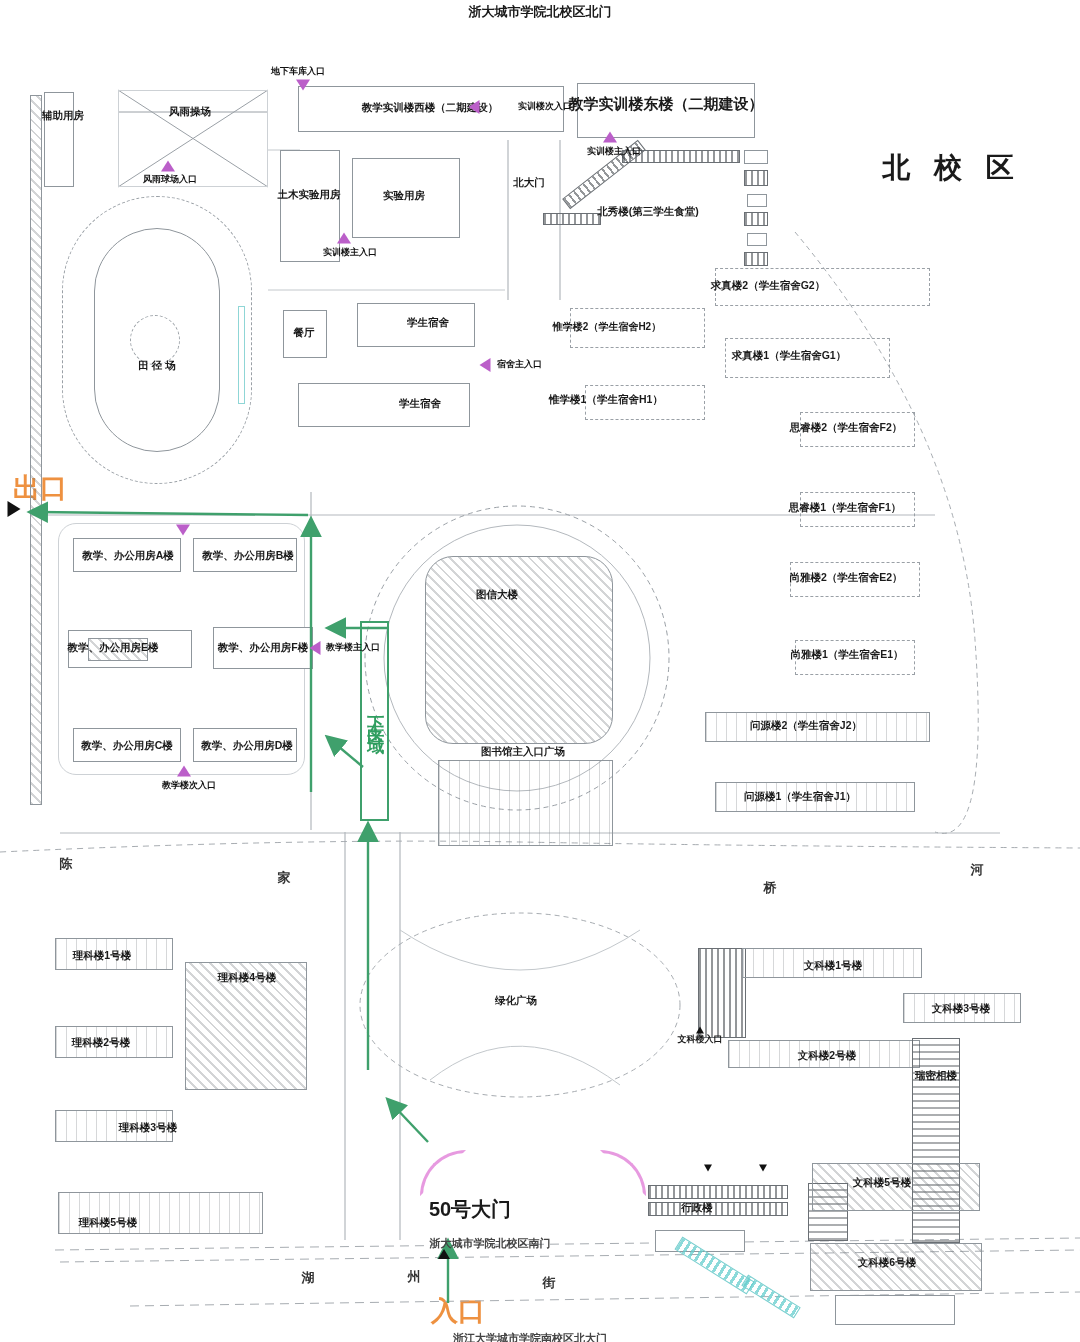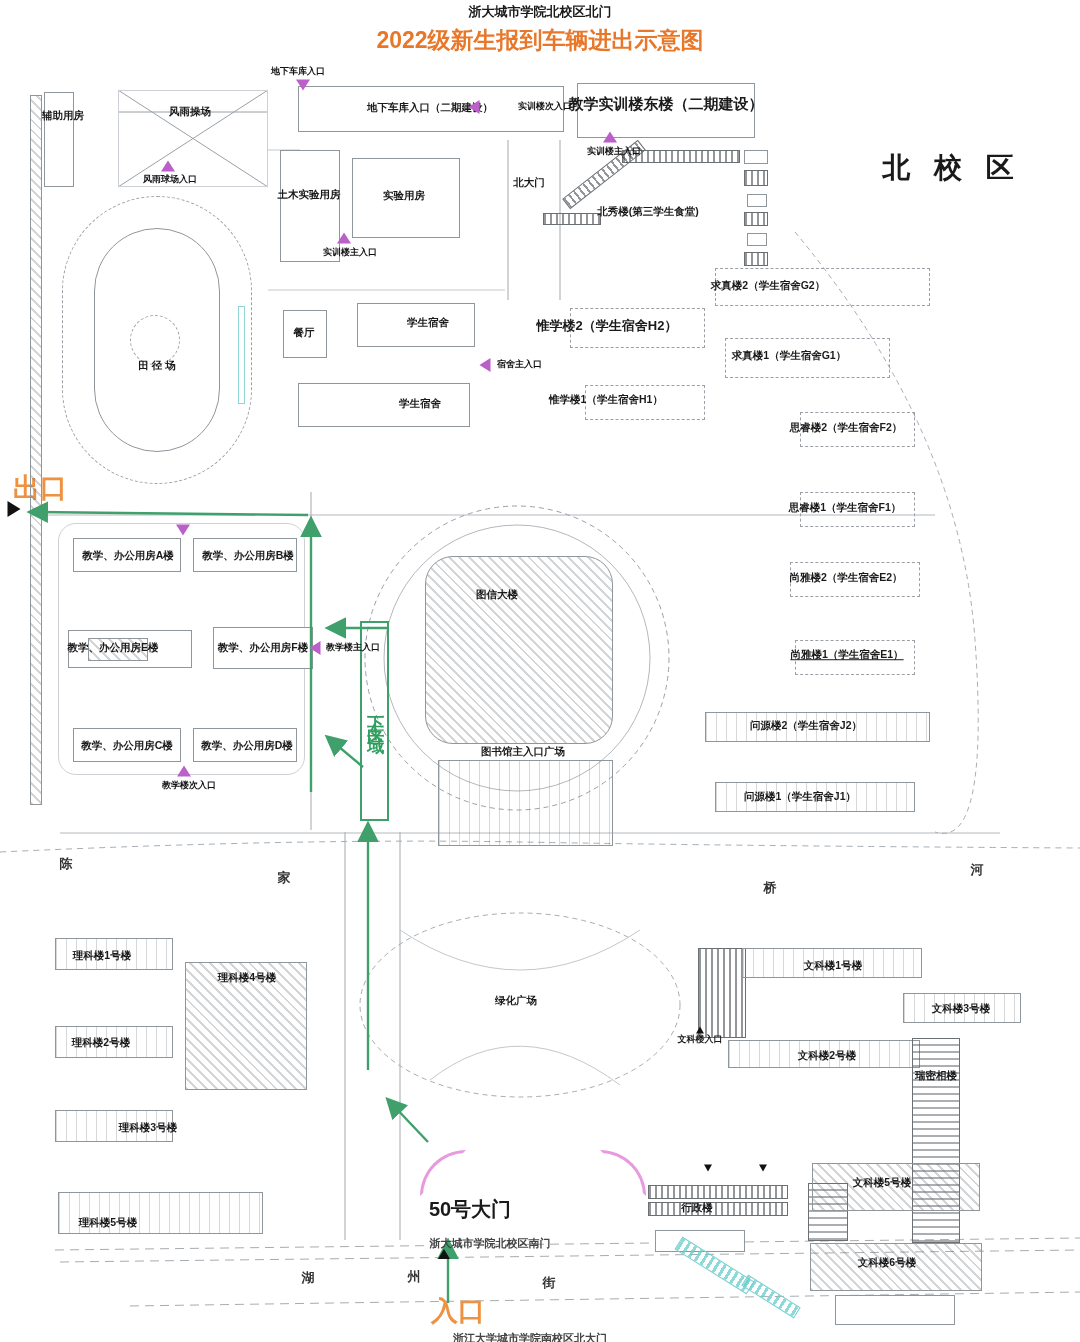--- a/index.html
+++ b/index.html
@@ -134,48 +134,47 @@
       <path d="M368,1070 L368,830" marker-end="url(#ga)"></path>
       <rect x="361" y="622" width="27" height="198" stroke-width="2"></rect>
       <path d="M387,628 L334,628" marker-end="url(#ga)"></path>
       <path d="M363,767 L332,741" marker-end="url(#ga)"></path>
       <path d="M311,792 L311,525" marker-end="url(#ga)"></path>
       <path d="M308,515 L36,512" marker-end="url(#ga)"></path>
     </g>
   </svg>
 
   <div class="lbl" style="left:540px;top:12px;font-size:13px;font-weight:700;">浙大城市学院北校区北门</div>
-  <div class="lbl" style="left:540px;top:41px;font-size:23px;font-weight:700;color:#E8772A;">2022级新生报到车辆进出示意图</div>
   <div class="lbl" style="left:952px;top:168px;font-size:28px;font-weight:700;letter-spacing:8px;">北 校 区</div>
   <div class="lbl" style="left:40px;top:489px;font-size:27px;font-weight:700;color:#EE9140;">出口</div>
   <div class="lbl" style="left:458px;top:1312px;font-size:27px;font-weight:700;color:#EE9140;">入口</div>
   <div class="lbl" style="left:470px;top:1209px;font-size:20px;font-weight:700;">50号大门</div>
   <div class="lbl vert" style="left:375px;top:716px;font-size:17px;font-weight:700;color:#2f9e5f;z-index:6">下车区域</div>
 
   <div id="labels" style="position:absolute;left:0;top:0;width:100%;height:100%;z-index:5">
       <div class="lbl" style="left: 63px; top: 116px; font-size: 10.5px; color: rgb(26, 26, 26); font-weight: 600;">辅助用房</div>
       <div class="lbl" style="left: 190px; top: 112px; font-size: 10.5px; color: rgb(26, 26, 26); font-weight: 600;">风雨操场</div>
       <div class="lbl" style="left: 157px; top: 366px; font-size: 10.5px; color: rgb(26, 26, 26); font-weight: 600;">田 径 场</div>
-      <div class="lbl" style="left: 430px; top: 108px; font-size: 10.5px; color: rgb(26, 26, 26); font-weight: 600;">地下车库入口（二期建设）</div>
+      <div class="lbl" style="left: 430px; top: 108px; font-size: 10.5px; color: rgb(26, 26, 26); font-weight: 600;">教学实训楼西楼（二期建设）</div>
       <div class="lbl" style="left: 666px; top: 104px; font-size: 15px; color: rgb(26, 26, 26); font-weight: 700;">教学实训楼东楼（二期建设）</div>
       <div class="lbl" style="left: 309px; top: 195px; font-size: 10.5px; color: rgb(26, 26, 26); font-weight: 600;">土木实验用房</div>
       <div class="lbl" style="left: 404px; top: 196px; font-size: 10.5px; color: rgb(26, 26, 26); font-weight: 600;">实验用房</div>
       <div class="lbl" style="left: 529px; top: 183px; font-size: 10.5px; color: rgb(26, 26, 26); font-weight: 600;">北大门</div>
       <div class="lbl" style="left: 648px; top: 212px; font-size: 10.5px; color: rgb(26, 26, 26); font-weight: 600;">北秀楼(第三学生食堂)</div>
       <div class="lbl" style="left: 304px; top: 333px; font-size: 10.5px; color: rgb(26, 26, 26); font-weight: 600;">餐厅</div>
       <div class="lbl" style="left: 428px; top: 323px; font-size: 10.5px; color: rgb(26, 26, 26); font-weight: 600;">学生宿舍</div>
       <div class="lbl" style="left: 420px; top: 404px; font-size: 10.5px; color: rgb(26, 26, 26); font-weight: 600;">学生宿舍</div>
       <div class="lbl" style="left: 768px; top: 286px; font-size: 10.5px; color: rgb(26, 26, 26); font-weight: 600;">求真楼2（学生宿舍G2）</div>
-      <div class="lbl" style="left: 607px; top: 326px; font-size: 13px; color: rgb(26, 26, 26); font-weight: 600;">惟学楼2（学生宿舍H2）</div>
+      <div class="lbl" style="left: 607px; top: 326px; font-size: 10px; color: rgb(26, 26, 26); font-weight: 600;">惟学楼2（学生宿舍H2）</div>
       <div class="lbl" style="left: 789px; top: 356px; font-size: 10.5px; color: rgb(26, 26, 26); font-weight: 600;">求真楼1（学生宿舍G1）</div>
       <div class="lbl" style="left: 606px; top: 400px; font-size: 10.5px; color: rgb(26, 26, 26); font-weight: 600;">惟学楼1（学生宿舍H1）</div>
       <div class="lbl" style="left: 846px; top: 428px; font-size: 10.5px; color: rgb(26, 26, 26); font-weight: 600;">思睿楼2（学生宿舍F2）</div>
       <div class="lbl" style="left: 845px; top: 508px; font-size: 10.5px; color: rgb(26, 26, 26); font-weight: 600;">思睿楼1（学生宿舍F1）</div>
       <div class="lbl" style="left: 846px; top: 578px; font-size: 10.5px; color: rgb(26, 26, 26); font-weight: 600;">尚雅楼2（学生宿舍E2）</div>
-      <div class="lbl" style="left: 847px; top: 655px; font-size: 10.5px; color: rgb(26, 26, 26); font-weight: 600; text-decoration: underline;">尚雅楼1（学生宿舍E1）</div>
+      <div class="lbl" style="left: 847px; top: 655px; font-size: 10.5px; color: rgb(26, 26, 26); font-weight: 600;">尚雅楼1（学生宿舍E1）</div>
       <div class="lbl" style="left: 806px; top: 726px; font-size: 10.5px; color: rgb(26, 26, 26); font-weight: 600; text-align: center;">问源楼2（学生宿舍J2）</div>
       <div class="lbl" style="left: 800px; top: 797px; font-size: 10.5px; color: rgb(26, 26, 26); font-weight: 600;">问源楼1（学生宿舍J1）</div>
       <div class="lbl" style="left: 128px; top: 556px; font-size: 10.5px; color: rgb(26, 26, 26); font-weight: 600;">教学、办公用房A楼</div>
       <div class="lbl" style="left: 248px; top: 556px; font-size: 10.5px; color: rgb(26, 26, 26); font-weight: 600;">教学、办公用房B楼</div>
       <div class="lbl" style="left: 113px; top: 648px; font-size: 10.5px; color: rgb(26, 26, 26); font-weight: 600;">教学、办公用房E楼</div>
       <div class="lbl" style="left: 254px; top: 648px; font-size: 10.5px; color: rgb(26, 26, 26); font-weight: 600; margin-left: 9px;">教学、办公用房F楼</div>
       <div class="lbl" style="left: 127px; top: 746px; font-size: 10.5px; color: rgb(26, 26, 26); font-weight: 600;">教学、办公用房C楼</div>
       <div class="lbl" style="left: 247px; top: 746px; font-size: 10.5px; color: rgb(26, 26, 26); font-weight: 600;">教学、办公用房D楼</div>
       <div class="lbl" style="left: 497px; top: 595px; font-size: 10.5px; color: rgb(26, 26, 26); font-weight: 600;">图信大楼</div>
       <div class="lbl" style="left: 523px; top: 752px; font-size: 10.5px; color: rgb(26, 26, 26); font-weight: 600;">图书馆主入口广场</div>

